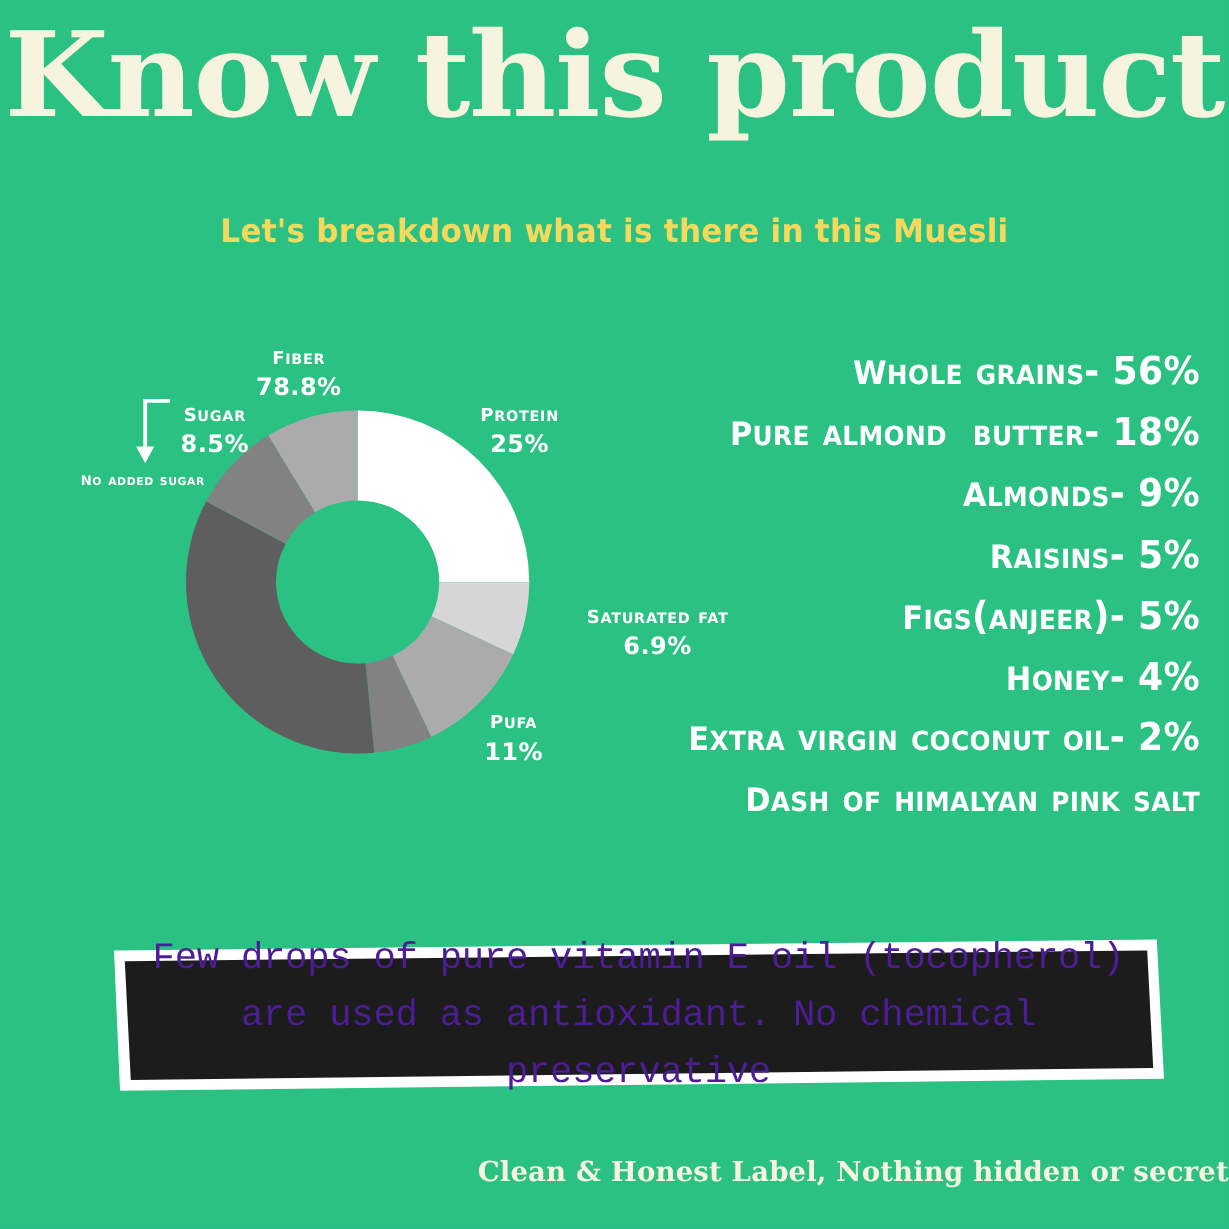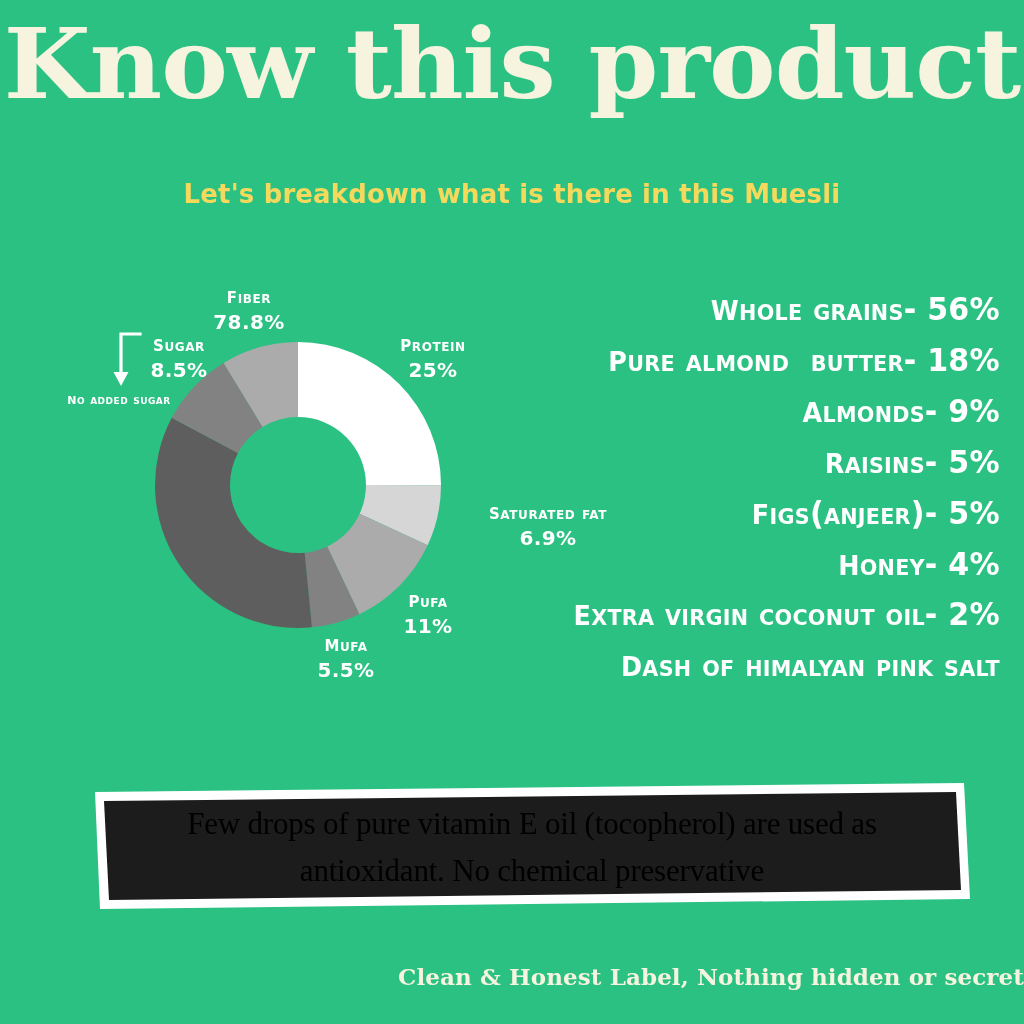--- a/index.html
+++ b/index.html
@@ -152,22 +152,22 @@
   #callout-text {
     position: absolute;
     left: 34px;
     top: 22px;
     width: 816px;
     height: 92px;
     display: flex;
     align-items: center;
     justify-content: center;
     text-align: center;
-    color: #000000;
-    font-family: Liberation Serif, serif;
+    color: #4c1d95;
+    font-family: Liberation Mono, monospace;
     font-size: 31px;
     line-height: 1.52;
     letter-spacing: -0.2px;
   }
 
   
   #footer-note {
     position: absolute;
     left: 0;
     top: 963px;
@@ -218,24 +218,20 @@
   <div class="slice-label" id="label-satfat">
     <span class="nm">Saturated Fat</span>
     <span class="vl">6.9%</span>
   </div>
 
   <div class="slice-label" id="label-pufa">
     <span class="nm">PUFA</span>
     <span class="vl">11%</span>
   </div>
 
-  <div class="slice-label" id="label-mufa">
-    <span class="nm">MUFA</span>
-    <span class="vl">5.5%</span>
-  </div>
 
 
   <svg id="no-sugar-arrow" width="70" height="65" viewBox="0 0 70 65">
     <path d="M52 4 L33 4 L33 47" fill="none" stroke="#ffffff" stroke-width="3.2" stroke-linecap="square" stroke-linejoin="miter"></path>
     <path d="M33 56 L25.5 42 L40.5 42 Z" fill="#ffffff"></path>
   </svg>
 
   <div id="no-sugar-annot">No added sugar</div>
 </div>
 

